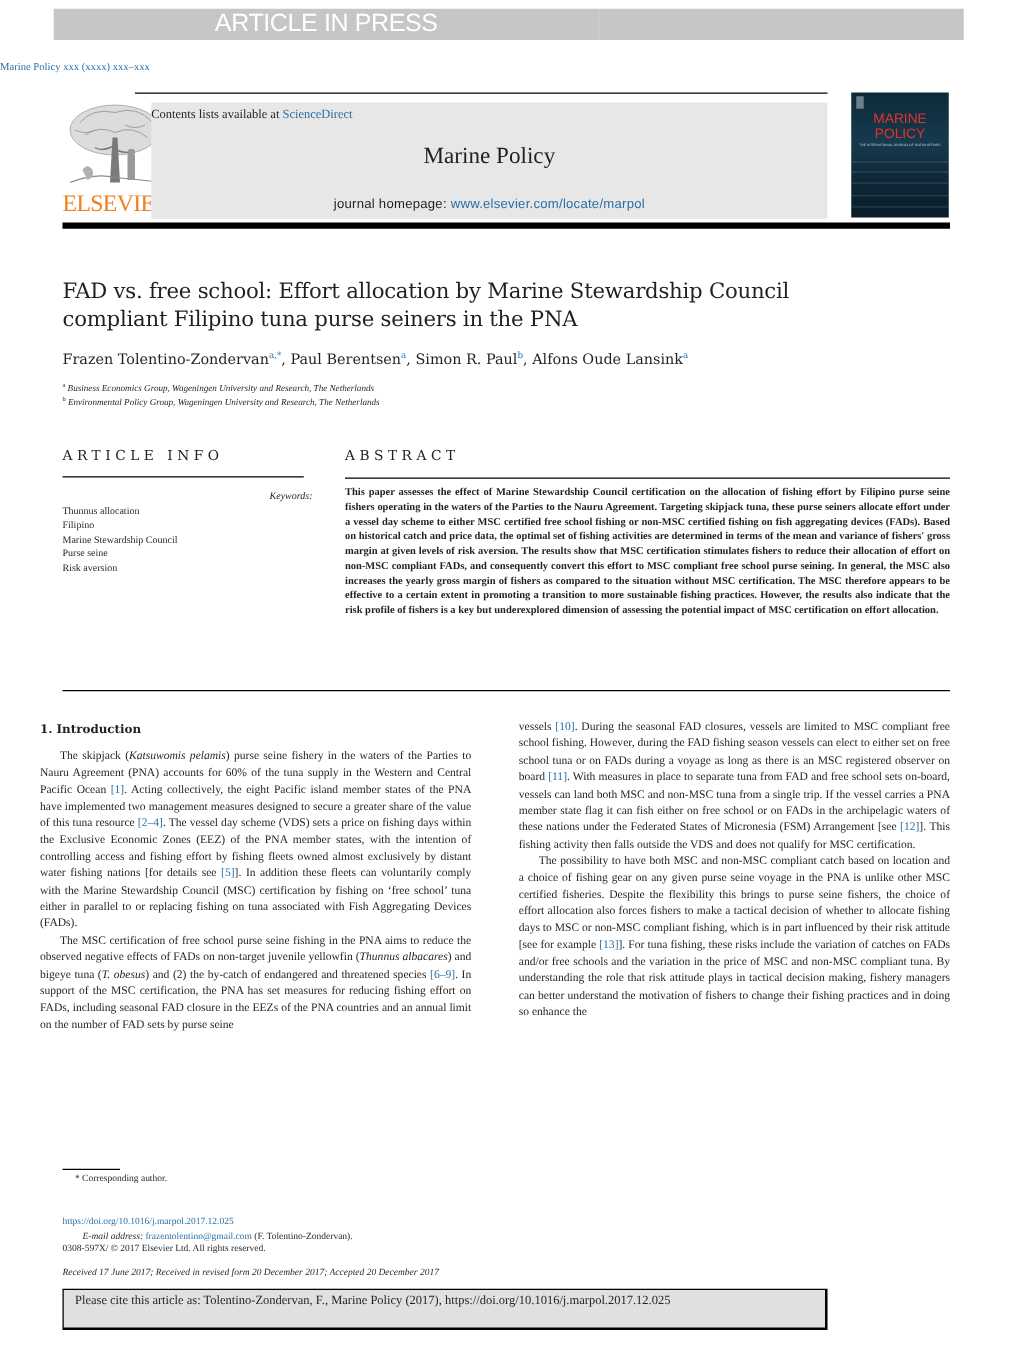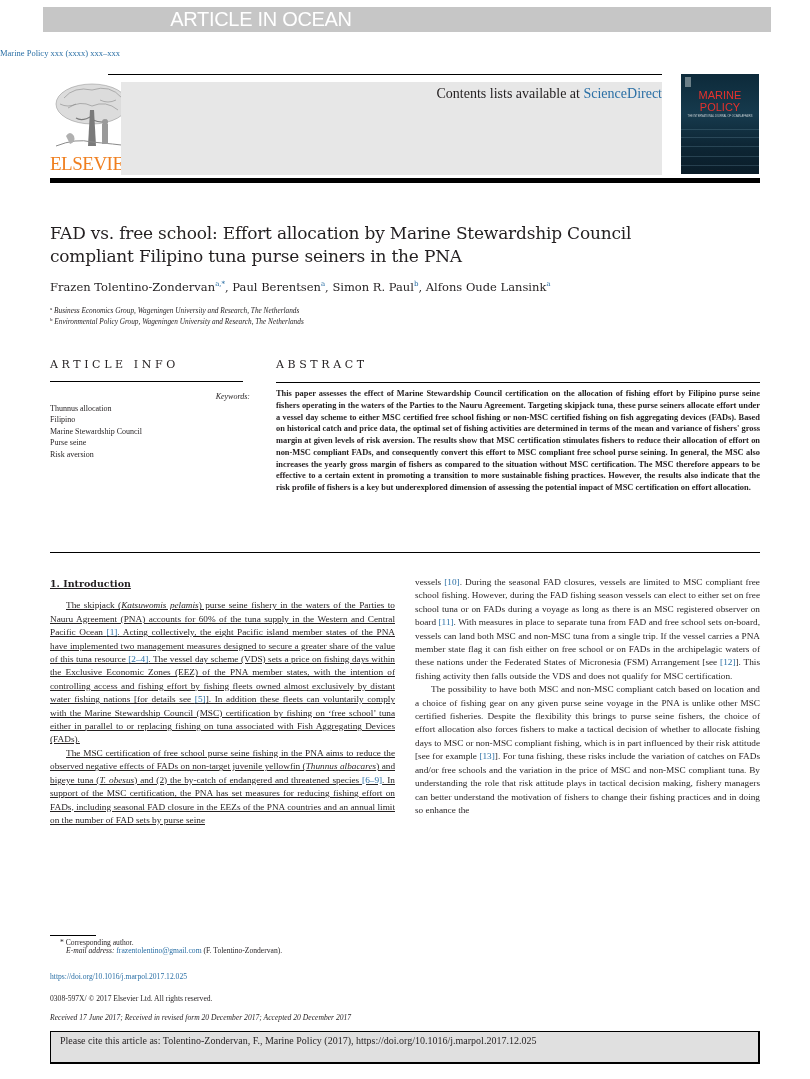--- a/index.html
+++ b/index.html
@@ -11,21 +11,21 @@
 
   .jref { position: absolute; top: 48px; left: 0; width: 810px; font-size: 8.5px; color: #2a6fa5; font-family: "Liberation Serif", serif; }
 
   .hdr-rule-top { position: absolute; left: 108px; top: 74px; width: 554px; height: 1px; background: #000; }
   .hdr-rule-bottom { position: absolute; left: 50px; top: 178px; width: 710px; height: 5px; background: #000; }
 
   .logo { position: absolute; left: 50px; top: 80px; width: 85px; height: 95px; }
   .logo-word { position: absolute; left: 50px; top: 153px; width: 85px; text-align: center; font-family: "Liberation Serif", serif; font-size: 19px; color: #f07f1f; letter-spacing: -0.5px; }
 
   .hdr-box { position: absolute; left: 121px; top: 82px; width: 541px; height: 93px; background: #e7e7e7; }
-  .hdr-contents { position: absolute; left: 0; top: 4px; width: 100%; text-align: right; font-family: "Liberation Serif", serif; font-size: 14px; color: #231f20; }
+  .hdr-contents { position: absolute; left: 0; top: 4px; width: 100%; text-align: left; font-family: "Liberation Serif", serif; font-size: 10px; color: #231f20; }
   .hdr-contents .link { color: #2a6fa5; }
   .hdr-journal { position: absolute; left: 0; top: 33px; width: 100%; text-align: center; font-family: "Liberation Serif", serif; font-size: 18.5px; color: #231f20; }
   .hdr-home { position: absolute; left: 0; top: 75px; width: 100%; text-align: center; font-family: "Liberation Sans", sans-serif; font-size: 10.5px; color: #231f20; letter-spacing: 0.2px; }
   .hdr-home .link { color: #2a6fa5; }
 
   .cover { position: absolute; left: 681px; top: 74px; width: 78px; height: 100px; background: linear-gradient(180deg, #0d2a3a 0%, #163a4d 40%, #0e2736 70%, #0a1c28 100%); overflow: hidden; }
   .cover-small { position: absolute; left: 4px; top: 3px; width: 6px; height: 10px; background: #6b7f88; }
   .cover-title { position: absolute; left: 0; top: 15px; width: 100%; text-align: center; color: #e5322d; font-family: "Liberation Sans", sans-serif; font-size: 11px; line-height: 12px; }
   .cover-sub { position: absolute; left: 3px; top: 41px; width: 72px; text-align: center; color: #c8d0d4; font-family: "Liberation Sans", sans-serif; font-size: 2.6px; }
   .cover-wave { position: absolute; left: 0; width: 100%; height: 1px; background: rgba(120,160,180,0.25); }
@@ -44,36 +44,36 @@
 
   .abstract { position: absolute; left: 276px; top: 388px; width: 484px; font-family: "Liberation Serif", serif; font-size: 8.4px; line-height: 11.75px; text-align: justify; color: #231f20; font-weight: bold; }
 
   .rule-mid { position: absolute; left: 50px; top: 552px; width: 710px; height: 1px; background: #000; }
 
   .col { position: absolute; top: 577px; width: 345px; font-family: "Liberation Serif", serif; font-size: 9.25px; line-height: 13.4px; text-align: justify; color: #231f20; hyphens: auto; }
   .col p { text-indent: 16px; }
   .col p.noindent { text-indent: 0; }
   .col h3 { font-size: 9.5px; font-weight: bold; margin-bottom: 9px; font-family: "DejaVu Serif", serif; }
   .ref { color: #2a6fa5; }
-  .col-left { left: 50px; text-decoration: underline; }
+  .col-left { left: 32px; }
   .col-right { left: 415px; }
 
   .fn-rule { position: absolute; left: 50px; top: 935px; width: 46px; height: 1px; background: #000; }
   .fn { position: absolute; left: 60px; width: 400px; font-family: "Liberation Serif", serif; font-size: 7.6px; color: #231f20; }
   .fn .link { color: #2a6fa5; }
   .meta { position: absolute; left: 50px; width: 450px; font-family: "Liberation Serif", serif; font-size: 7.6px; color: #231f20; }
   .meta.link { color: #2a6fa5; }
 
-  .cite-box { position: absolute; left: 50px; top: 1031px; width: 710px; height: 33px; background: #e0e0e0; border: 1px solid #000; border-right-width: 2px; border-bottom-width: 2px; }
+  .cite-box { position: absolute; left: 50px; top: 1031px; width: 612px; height: 33px; background: #e0e0e0; border: 1px solid #000; border-right-width: 2px; border-bottom-width: 2px; }
   .cite-text { position: absolute; left: 9px; top: 3px; font-family: "Liberation Serif", serif; font-size: 10px; color: #231f20; }
 </style>
 </head>
 <body>
 
-<div class="banner" style="left:43px;width:436px;">ARTICLE IN OCEAN</div>
+<div class="banner" style="left:43px;width:436px;">ARTICLE IN PRESS</div>
 <div class="banner" style="left:479px;width:292px;"></div>
 
 <div class="jref">Marine Policy xxx (xxxx) xxx–xxx</div>
 
 <div class="hdr-rule-top"></div>
 
 <div class="logo">
   <svg width="85" height="72" viewBox="0 0 85 72">
     <g fill="none" stroke="#8a8a8a" stroke-width="0.6">
       <ellipse cx="42" cy="24" rx="36" ry="20" fill="#dcdcdc" stroke="#9a9a9a"></ellipse>
@@ -87,20 +87,24 @@
     <rect x="52" y="44" width="6" height="20" fill="#9a9a9a"></rect>
     <circle cx="55" cy="42" r="3" fill="#9a9a9a"></circle>
     <path d="M16 56 q4 -6 8 0 q2 6 -4 8" fill="#b0b0b0"></path>
   </svg>
 </div>
 <div class="logo-word">ELSEVIER</div>
 
 <div class="hdr-box">
   <div class="hdr-contents">
     <span>Contents lists available at </span><span class="link">ScienceDirect</span>
+  </div>
+  <div class="hdr-journal">Marine Policy</div>
+  <div class="hdr-home">
+    <span>journal homepage: </span><span class="link">www.elsevier.com/locate/marpol</span>
   </div>
 </div>
 
 <div class="cover">
   <div class="cover-small"></div>
   <div class="cover-title">
     <div>MARINE</div>
     <div>POLICY</div>
   </div>
   <div class="cover-sub">THE INTERNATIONAL JOURNAL OF OCEAN AFFAIRS</div>
@@ -154,21 +158,21 @@
   <p><span>The MSC certification of free school purse seine fishing in the PNA aims to reduce the observed negative effects of FADs on non-target juvenile yellowfin (</span><i>Thunnus albacares</i><span>) and bigeye tuna (</span><i>T. obesus</i><span>) and (2) the by-catch of endangered and threatened species </span><span class="ref">[6–9]</span><span>. In support of the MSC certification, the PNA has set measures for reducing fishing effort on FADs, including seasonal FAD closure in the EEZs of the PNA countries and an annual limit on the number of FAD sets by purse seine</span></p>
 </div>
 
 <div class="col col-right" style="top:576px;">
   <p class="noindent"><span>vessels </span><span class="ref">[10]</span><span>. During the seasonal FAD closures, vessels are limited to MSC compliant free school fishing. However, during the FAD fishing season vessels can elect to either set on free school tuna or on FADs during a voyage as long as there is an MSC registered observer on board </span><span class="ref">[11]</span><span>. With measures in place to separate tuna from FAD and free school sets on-board, vessels can land both MSC and non-MSC tuna from a single trip. If the vessel carries a PNA member state flag it can fish either on free school or on FADs in the archipelagic waters of these nations under the Federated States of Micronesia (FSM) Arrangement [see </span><span class="ref">[12]</span><span>]. This fishing activity then falls outside the VDS and does not qualify for MSC certification.</span></p>
   <p><span>The possibility to have both MSC and non-MSC compliant catch based on location and a choice of fishing gear on any given purse seine voyage in the PNA is unlike other MSC certified fisheries. Despite the flexibility this brings to purse seine fishers, the choice of effort allocation also forces fishers to make a tactical decision of whether to allocate fishing days to MSC or non-MSC compliant fishing, which is in part influenced by their risk attitude [see for example </span><span class="ref">[13]</span><span>]. For tuna fishing, these risks include the variation of catches on FADs and/or free schools and the variation in the price of MSC and non-MSC compliant tuna. By understanding the role that risk attitude plays in tactical decision making, fishery managers can better understand the motivation of fishers to change their fishing practices and in doing so enhance the</span></p>
 </div>
 
 <div class="fn-rule"></div>
 <div class="fn" style="top:938px;">* Corresponding author.</div>
-<div class="fn" style="top:946px; left:66px;">
+<div class="fn" style="top:984px; left:66px;">
   <i>E-mail address: </i><span class="link">frazentolentino@gmail.com</span><span> (F. Tolentino-Zondervan).</span>
 </div>
 <div class="meta link" style="top:972px;">https://doi.org/10.1016/j.marpol.2017.12.025</div>
 <div class="meta" style="top:1013px;font-style:italic;">Received 17 June 2017; Received in revised form 20 December 2017; Accepted 20 December 2017</div>
 <div class="meta" style="top:994px;">0308-597X/ © 2017 Elsevier Ltd. All rights reserved.</div>
 
 <div class="cite-box">
   <div class="cite-text">Please cite this article as: Tolentino-Zondervan, F., Marine Policy (2017), https://doi.org/10.1016/j.marpol.2017.12.025</div>
 </div>
 

